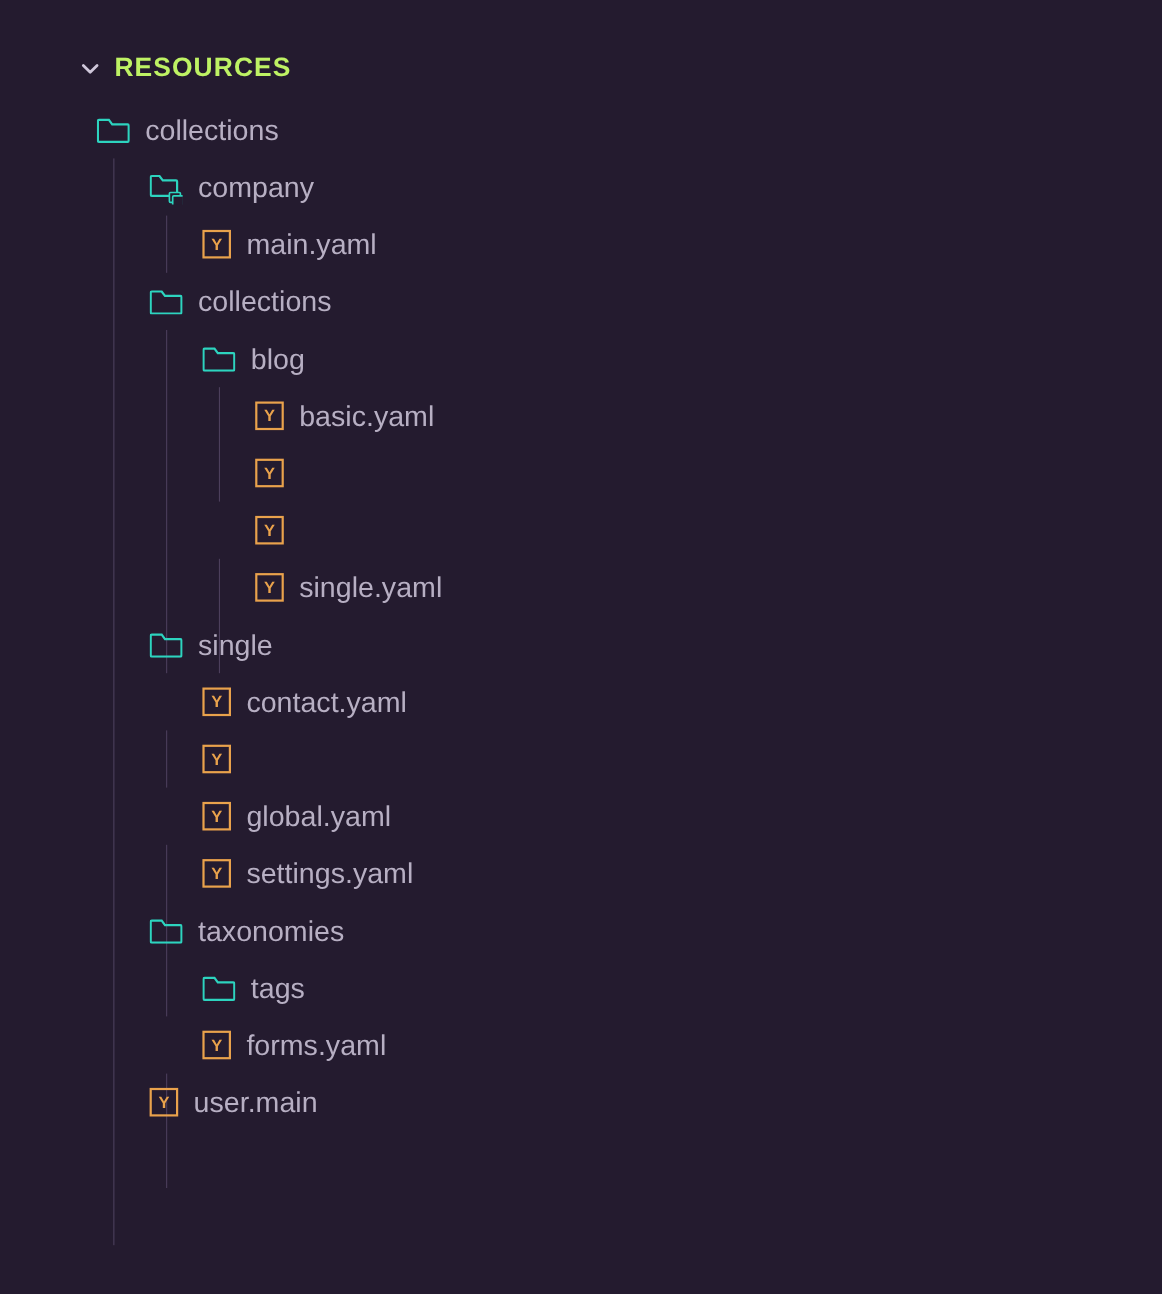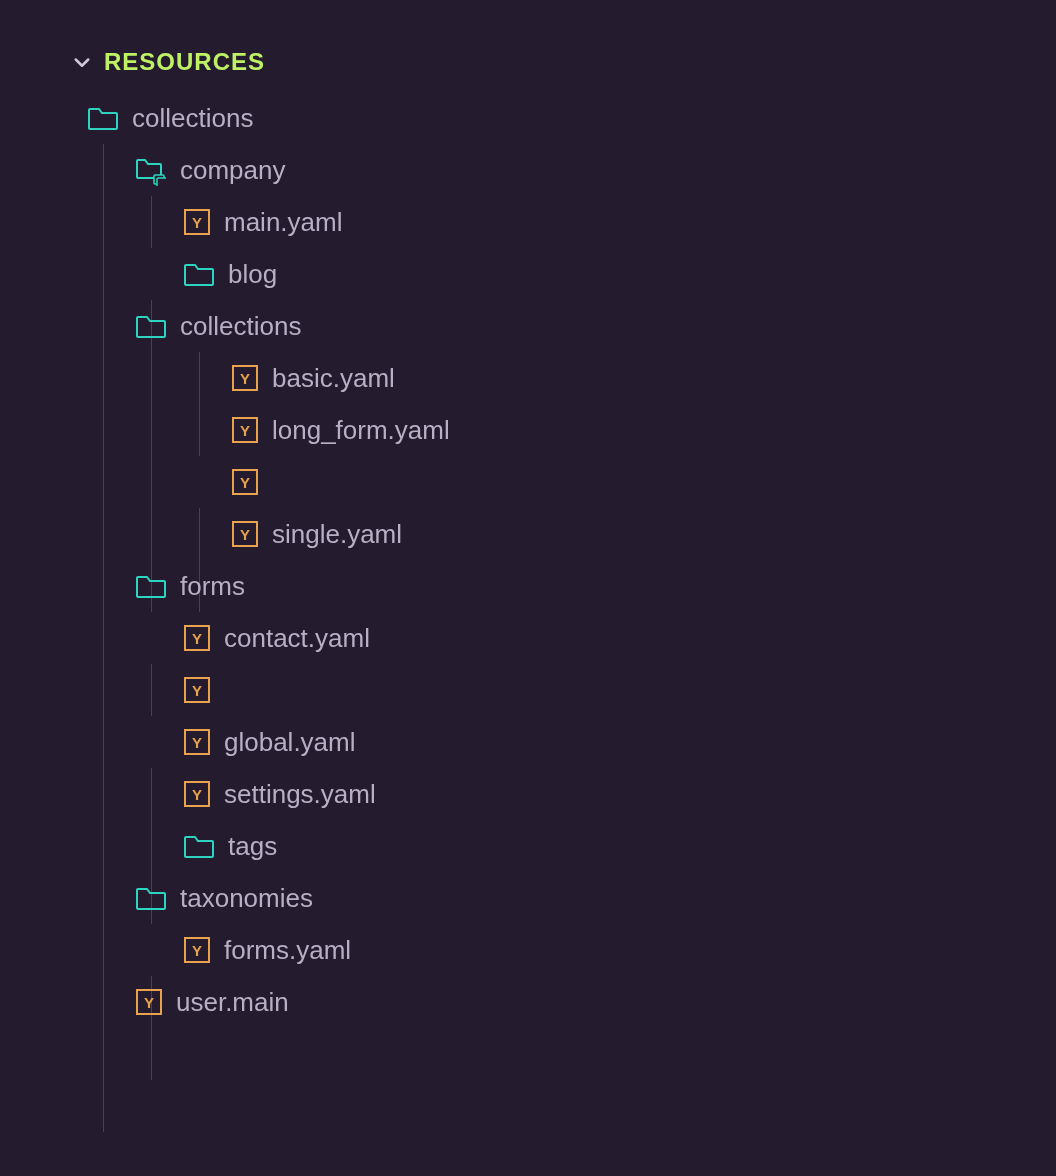--- a/index.html
+++ b/index.html
@@ -112,93 +112,92 @@
           <rect x="21" y="20" width="10" height="9" rx="1" fill="#241b2f" stroke="#2dd4bf" stroke-width="1.5"></rect>
         </svg>
     </span>
     <span class="label">company</span>
   </div>
   <div class="row d3">
     <span class="yaml-icon">Y</span>
     <span class="label">main.yaml</span>
   </div>
 
+  <div class="row d2">
+    <span class="folder-icon">
+      <svg width="30" height="24" viewBox="0 0 30 24">
+          <path d="M1 5 L1 22 Q1 23 2 23 L28 23 Q29 23 29 22 L29 8 Q29 7 28 7 L14 7 L11 3 L2 3 Q1 3 1 4 Z" fill="none" stroke="#2dd4bf" stroke-width="2"></path>
+        </svg>
+    </span>
+    <span class="label">collections</span>
+  </div>
   <div class="row d3">
     <span class="folder-icon">
       <svg width="30" height="24" viewBox="0 0 30 24">
           <path d="M1 5 L1 22 Q1 23 2 23 L28 23 Q29 23 29 22 L29 8 Q29 7 28 7 L14 7 L11 3 L2 3 Q1 3 1 4 Z" fill="none" stroke="#2dd4bf" stroke-width="2"></path>
         </svg>
     </span>
     <span class="label">blog</span>
   </div>
-  <div class="row d2">
-    <span class="folder-icon">
-      <svg width="30" height="24" viewBox="0 0 30 24">
-          <path d="M1 5 L1 22 Q1 23 2 23 L28 23 Q29 23 29 22 L29 8 Q29 7 28 7 L14 7 L11 3 L2 3 Q1 3 1 4 Z" fill="none" stroke="#2dd4bf" stroke-width="2"></path>
-        </svg>
-    </span>
-    <span class="label">collections</span>
-  </div>
   <div class="row d4">
     <span class="yaml-icon">Y</span>
     <span class="label">basic.yaml</span>
   </div>
   <div class="row d4">
     <span class="yaml-icon">Y</span>
-    <span class="label">long_form.yaml</span>
   </div>
   <div class="row d4">
     <span class="yaml-icon">Y</span>
   </div>
   <div class="row d4">
     <span class="yaml-icon">Y</span>
     <span class="label">single.yaml</span>
   </div>
 
   <div class="row d2">
     <span class="folder-icon">
       <svg width="30" height="24" viewBox="0 0 30 24">
           <path d="M1 5 L1 22 Q1 23 2 23 L28 23 Q29 23 29 22 L29 8 Q29 7 28 7 L14 7 L11 3 L2 3 Q1 3 1 4 Z" fill="none" stroke="#2dd4bf" stroke-width="2"></path>
         </svg>
     </span>
-    <span class="label">forms</span>
+    <span class="label">single</span>
   </div>
   <div class="row d3">
     <span class="yaml-icon">Y</span>
     <span class="label">contact.yaml</span>
   </div>
 
   <div class="row d3">
     <span class="yaml-icon">Y</span>
   </div>
   <div class="row d3">
     <span class="yaml-icon">Y</span>
     <span class="label">global.yaml</span>
   </div>
   <div class="row d3">
     <span class="yaml-icon">Y</span>
     <span class="label">settings.yaml</span>
   </div>
 
+  <div class="row d2">
+    <span class="folder-icon">
+      <svg width="30" height="24" viewBox="0 0 30 24">
+          <path d="M1 5 L1 22 Q1 23 2 23 L28 23 Q29 23 29 22 L29 8 Q29 7 28 7 L14 7 L11 3 L2 3 Q1 3 1 4 Z" fill="none" stroke="#2dd4bf" stroke-width="2"></path>
+        </svg>
+    </span>
+    <span class="label">taxonomies</span>
+  </div>
   <div class="row d3">
     <span class="folder-icon">
       <svg width="30" height="24" viewBox="0 0 30 24">
           <path d="M1 5 L1 22 Q1 23 2 23 L28 23 Q29 23 29 22 L29 8 Q29 7 28 7 L14 7 L11 3 L2 3 Q1 3 1 4 Z" fill="none" stroke="#2dd4bf" stroke-width="2"></path>
         </svg>
     </span>
     <span class="label">tags</span>
   </div>
-  <div class="row d2">
-    <span class="folder-icon">
-      <svg width="30" height="24" viewBox="0 0 30 24">
-          <path d="M1 5 L1 22 Q1 23 2 23 L28 23 Q29 23 29 22 L29 8 Q29 7 28 7 L14 7 L11 3 L2 3 Q1 3 1 4 Z" fill="none" stroke="#2dd4bf" stroke-width="2"></path>
-        </svg>
-    </span>
-    <span class="label">taxonomies</span>
-  </div>
   <div class="row d3">
     <span class="yaml-icon">Y</span>
     <span class="label">forms.yaml</span>
   </div>
 
   <div class="row d2">
     <span class="yaml-icon">Y</span>
     <span class="label">user.main</span>
   </div>
 </div>

